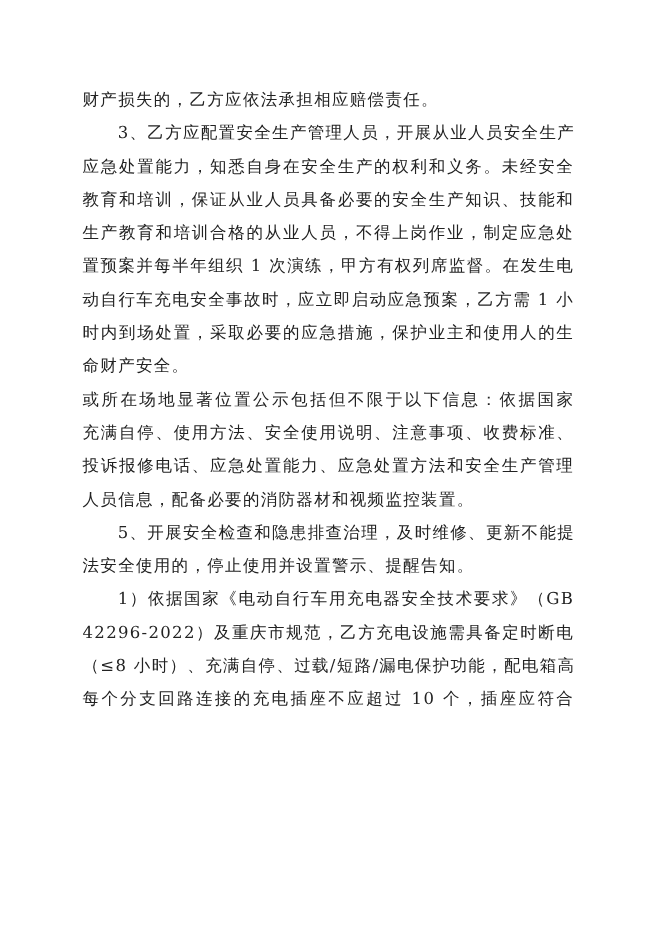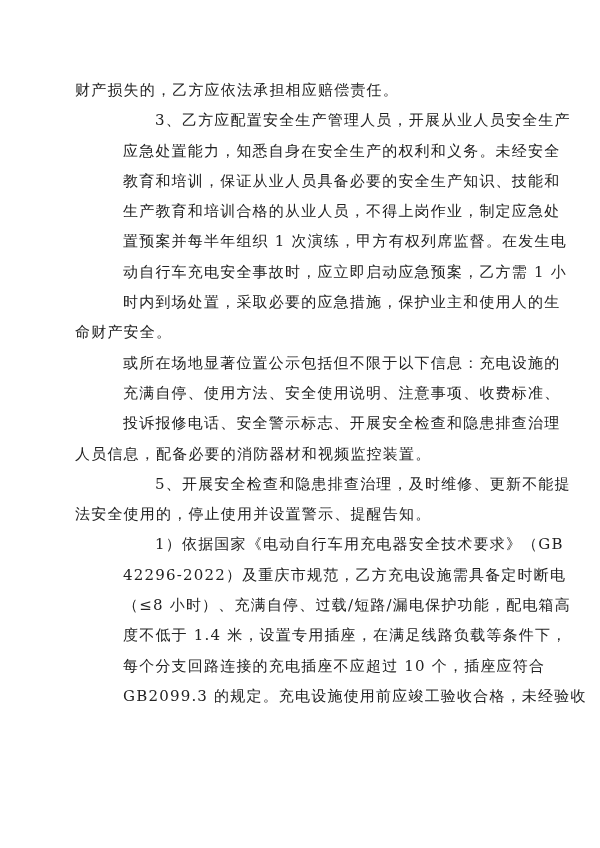--- a/index.html
+++ b/index.html
@@ -36,21 +36,20 @@
       display: block;
       height: 30.3px;
       line-height: 30.3px;
       white-space: nowrap;
       text-align: left;
     }
     .line.full {
       text-align: justify;
       text-align-last: justify;
       text-justify: inter-character;
-      margin-left: 48px;
     }
     .line.indent {
       padding-left: 32px;
     }
   </style>
 </head>
 <body>
 
 <div class="page">
   <div class="text-block">
@@ -64,34 +63,32 @@
       <span class="line full">应急处置能力，知悉自身在安全生产的权利和义务。未经安全</span>
       <span class="line full">教育和培训，保证从业人员具备必要的安全生产知识、技能和</span>
       <span class="line full">生产教育和培训合格的从业人员，不得上岗作业，制定应急处</span>
       <span class="line full">置预案并每半年组织 1 次演练，甲方有权列席监督。在发生电</span>
       <span class="line full">动自行车充电安全事故时，应立即启动应急预案，乙方需 1 小</span>
       <span class="line full">时内到场处置，采取必要的应急措施，保护业主和使用人的生</span>
       <span class="line">命财产安全。</span>
     </div>
 
     <div class="para">
-      <span class="line full">或所在场地显著位置公示包括但不限于以下信息：充电设施的</span>
+      <span class="line full">或所在场地显著位置公示包括但不限于以下信息：依据国家</span>
       <span class="line full">充满自停、使用方法、安全使用说明、注意事项、收费标准、</span>
-      <span class="line full">投诉报修电话、安全警示标志、开展安全检查和隐患排查治理</span>
+      <span class="line full">投诉报修电话、应急处置能力、应急处置方法和安全生产管理</span>
       <span class="line">人员信息，配备必要的消防器材和视频监控装置。</span>
     </div>
 
     <div class="para">
       <span class="line full indent">5、开展安全检查和隐患排查治理，及时维修、更新不能提</span>
       <span class="line">法安全使用的，停止使用并设置警示、提醒告知。</span>
     </div>
 
     <div class="para">
       <span class="line full indent">1）依据国家《电动自行车用充电器安全技术要求》（GB</span>
       <span class="line full">42296-2022）及重庆市规范，乙方充电设施需具备定时断电</span>
       <span class="line full">（≤8 小时）、充满自停、过载/短路/漏电保护功能，配电箱高</span>
-      <span class="line full">度不低于 1.4 米，设置专用插座，在满足线路负载等条件下，</span>
       <span class="line full">每个分支回路连接的充电插座不应超过 10 个，插座应符合</span>
-      <span class="line full">GB2099.3 的规定。充电设施使用前应竣工验收合格，未经验收</span>
     </div>
 
   </div>
 </div>
 
 </body></html>

